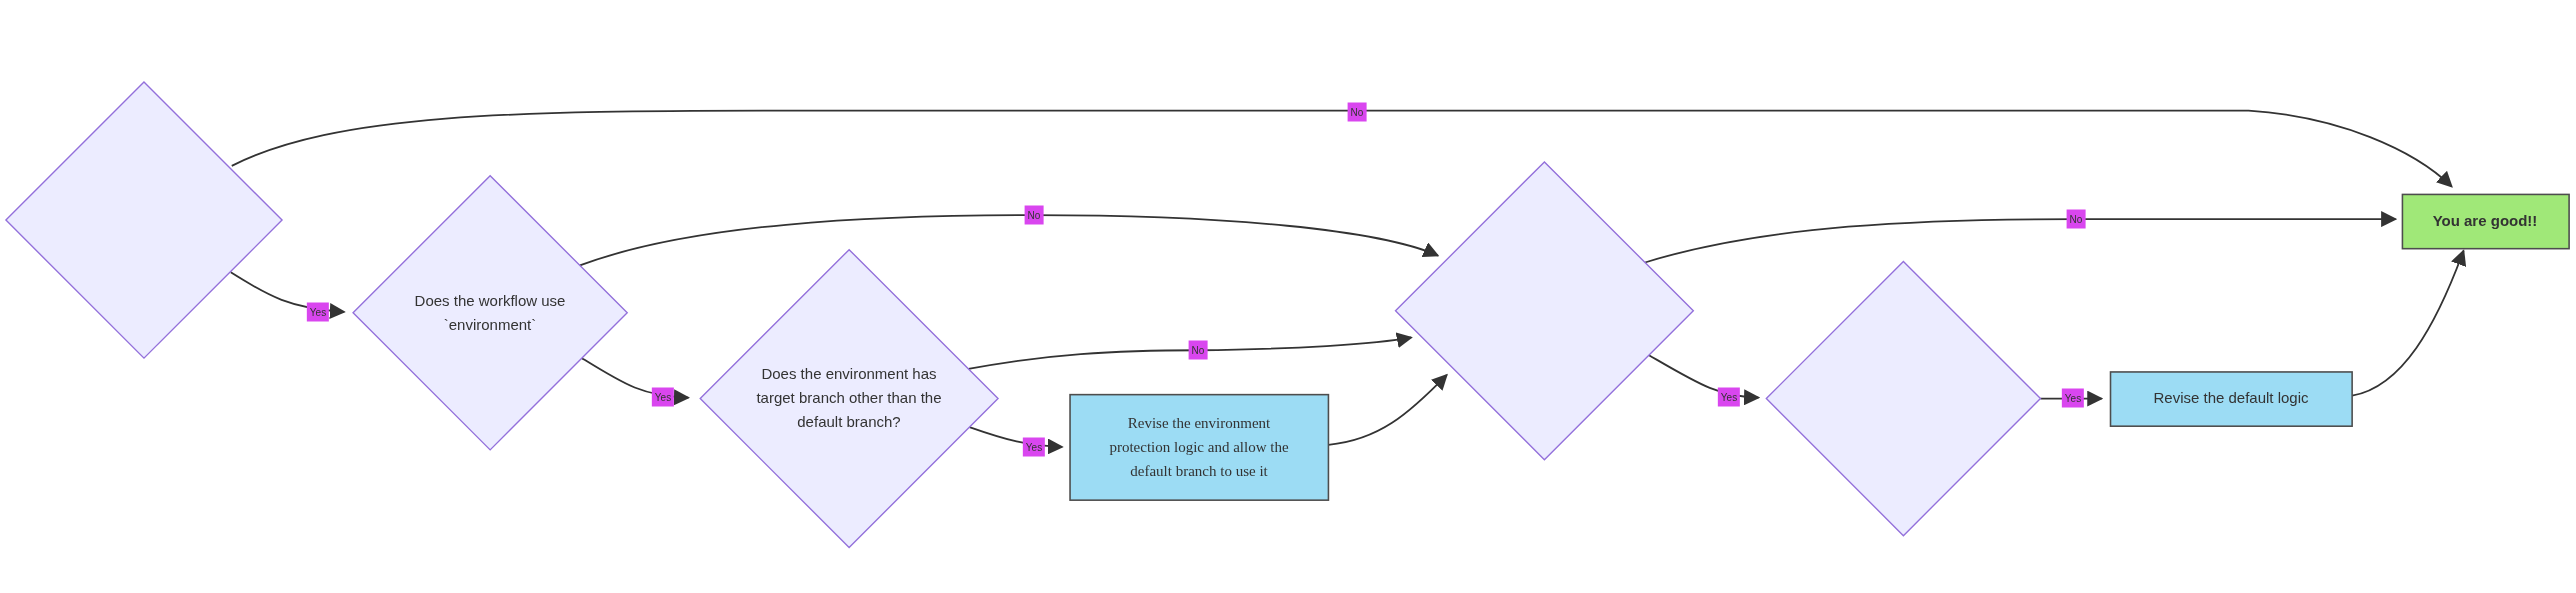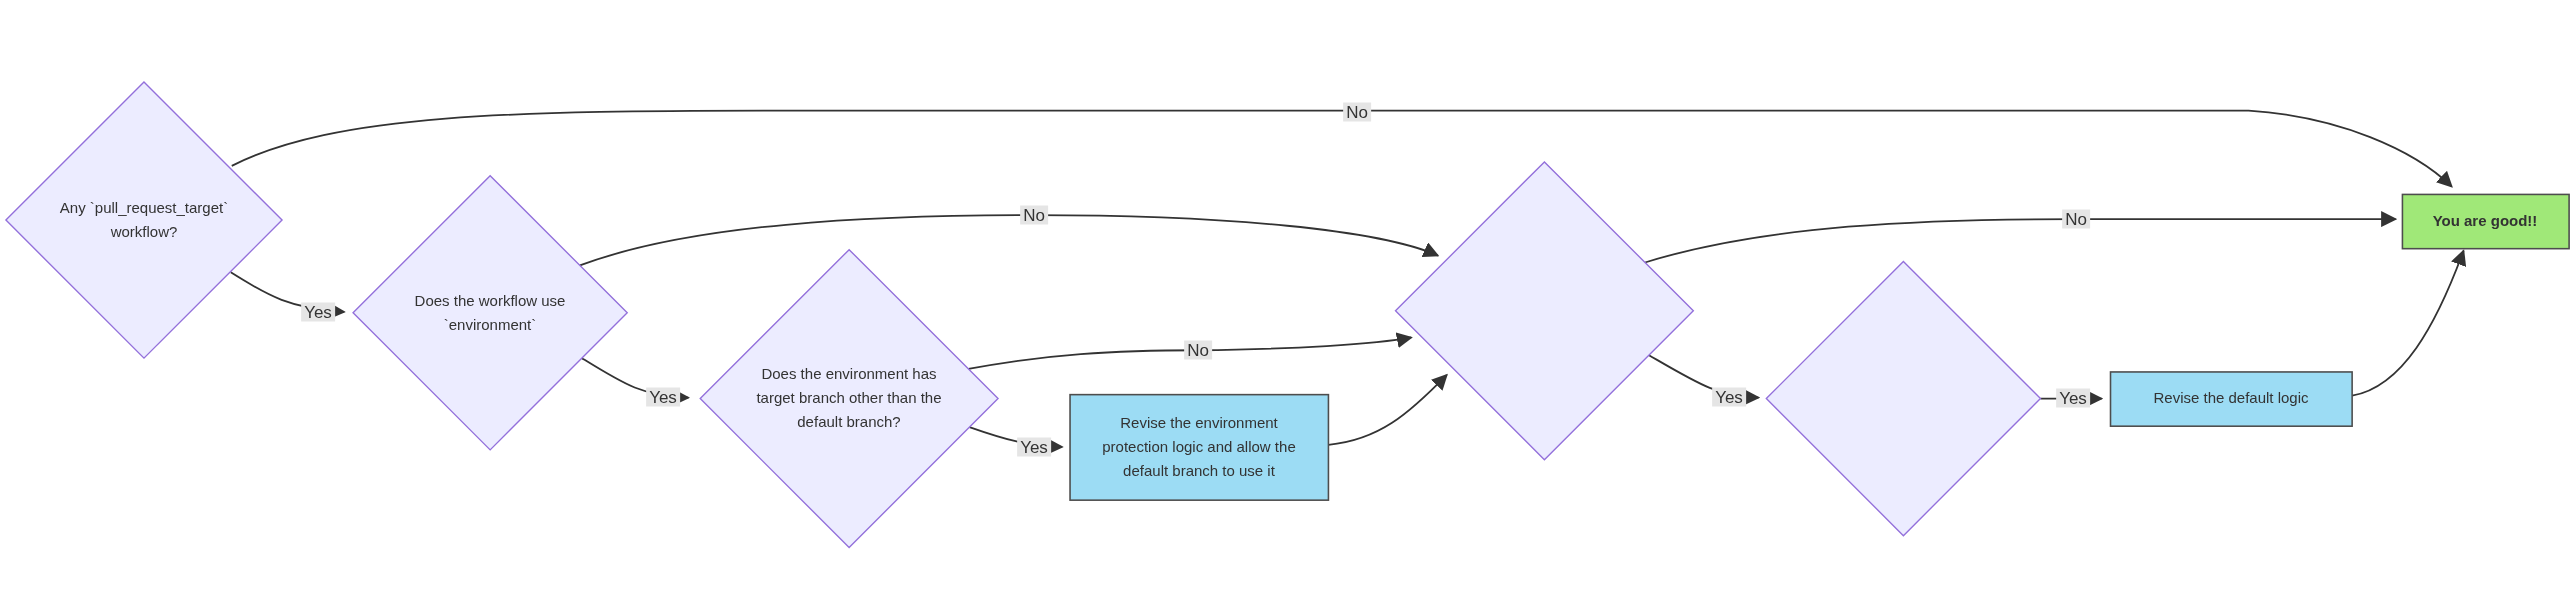--- a/index.html
+++ b/index.html
@@ -19,24 +19,24 @@
     font-size:15px;
     line-height:24px;
     color:#333333;
     pointer-events:none;
     white-space:normal;
   }
   .node-label.bold { font-weight:bold; }
   .edge-label {
     position:absolute;
     transform:translate(-50%,-50%);
-    font-size:17px;
+    font-size:10px;
     line-height:19px;
     color:#333333;
-    background:#e5e5e5;
+    background:#d946ef;
     padding:0 3px;
     pointer-events:none;
     white-space:nowrap;
   }
 </style>
 </head>
 <body>
 
 <div class="canvas">
 
@@ -72,24 +72,23 @@
     <g stroke-width="1.6" fill="#9CDCF4" stroke="#4D4D4D">
       <rect x="1085" y="400" width="262" height="107"></rect>
       <rect x="2140" y="377" width="245" height="55"></rect>
     </g>
 
     <g stroke-width="1.6" fill="#A0E878" stroke="#4D4D4D">
       <rect x="2436" y="197" width="169" height="55"></rect>
     </g>
   </svg>
 
-  <div class="node-label" style="left:144px; top:220px; width:207px;">Any `pull_request_target` workflow?</div>
   <div class="node-label" style="left:849px; top:398px; width:187px;">Does the environment has target branch other than the default branch?</div>
   <div class="node-label" style="left:490px; top:313px; width:178px;">Does the workflow use `environment`</div>
-  <div class="node-label" style="left:1199px; top:447px; width:197px;">Revise the environment protection logic and allow the default branch to use it</div>
+  <div class="node-label" style="left:1199px; top:447px; width:197px;font-family:Liberation Serif, serif;">Revise the environment protection logic and allow the default branch to use it</div>
   <div class="node-label" style="left:2231px; top:398px; width:227px;">Revise the default logic</div>
   <div class="node-label bold" style="left:2485px; top:221px; width:158px;">You are good!!</div>
 
   <div class="edge-label" style="left:1357px; top:112px;">No</div>
   <div class="edge-label" style="left:318px; top:312px;">Yes</div>
   <div class="edge-label" style="left:1034px; top:215px;">No</div>
   <div class="edge-label" style="left:663px; top:397px;">Yes</div>
   <div class="edge-label" style="left:1198px; top:350px;">No</div>
   <div class="edge-label" style="left:1034px; top:447px;">Yes</div>
   <div class="edge-label" style="left:2076px; top:219px;">No</div>

